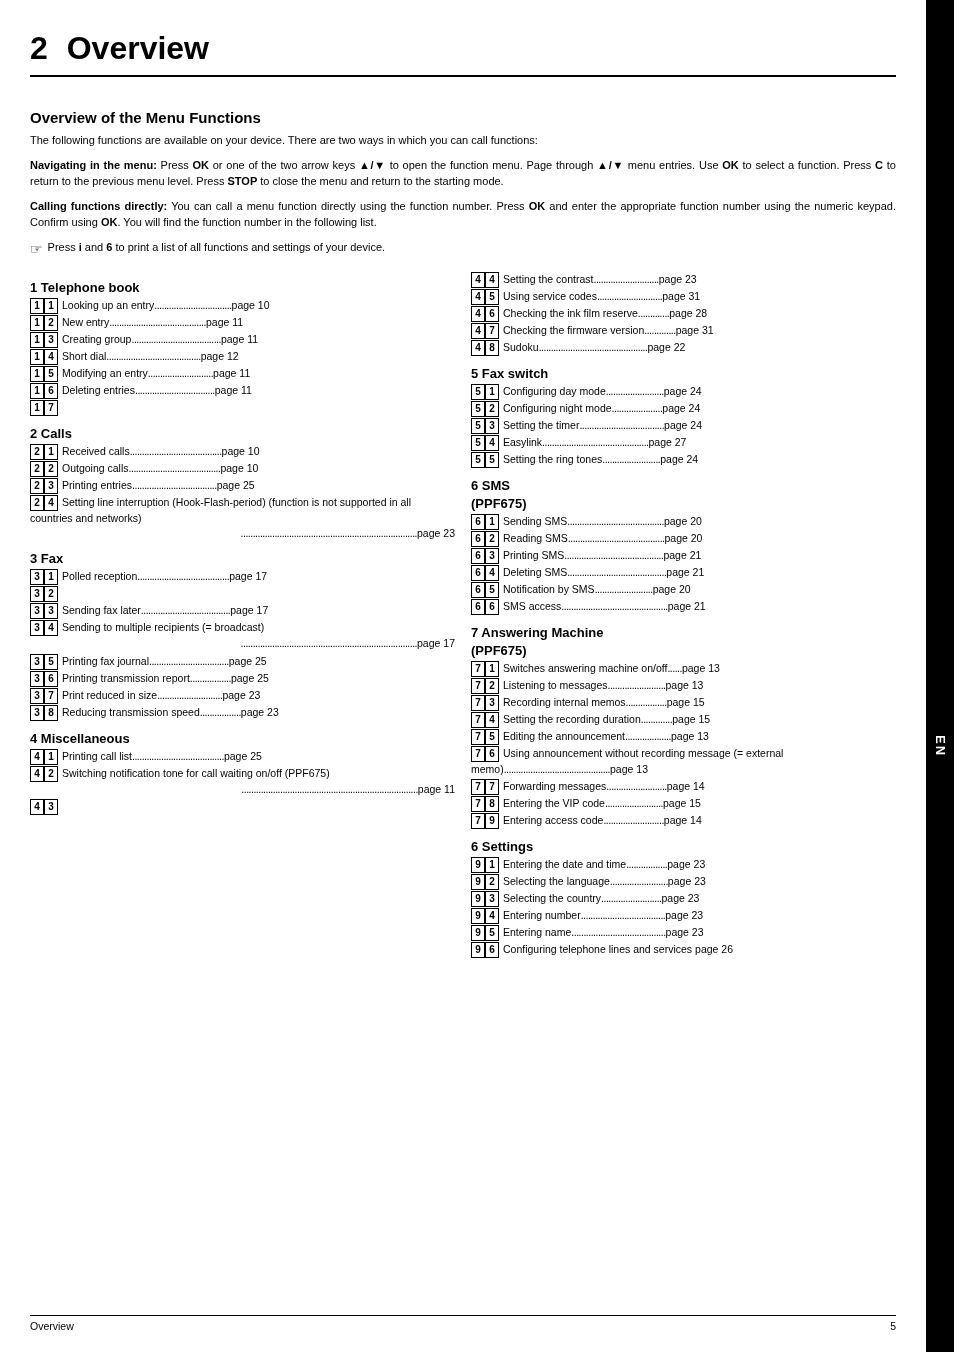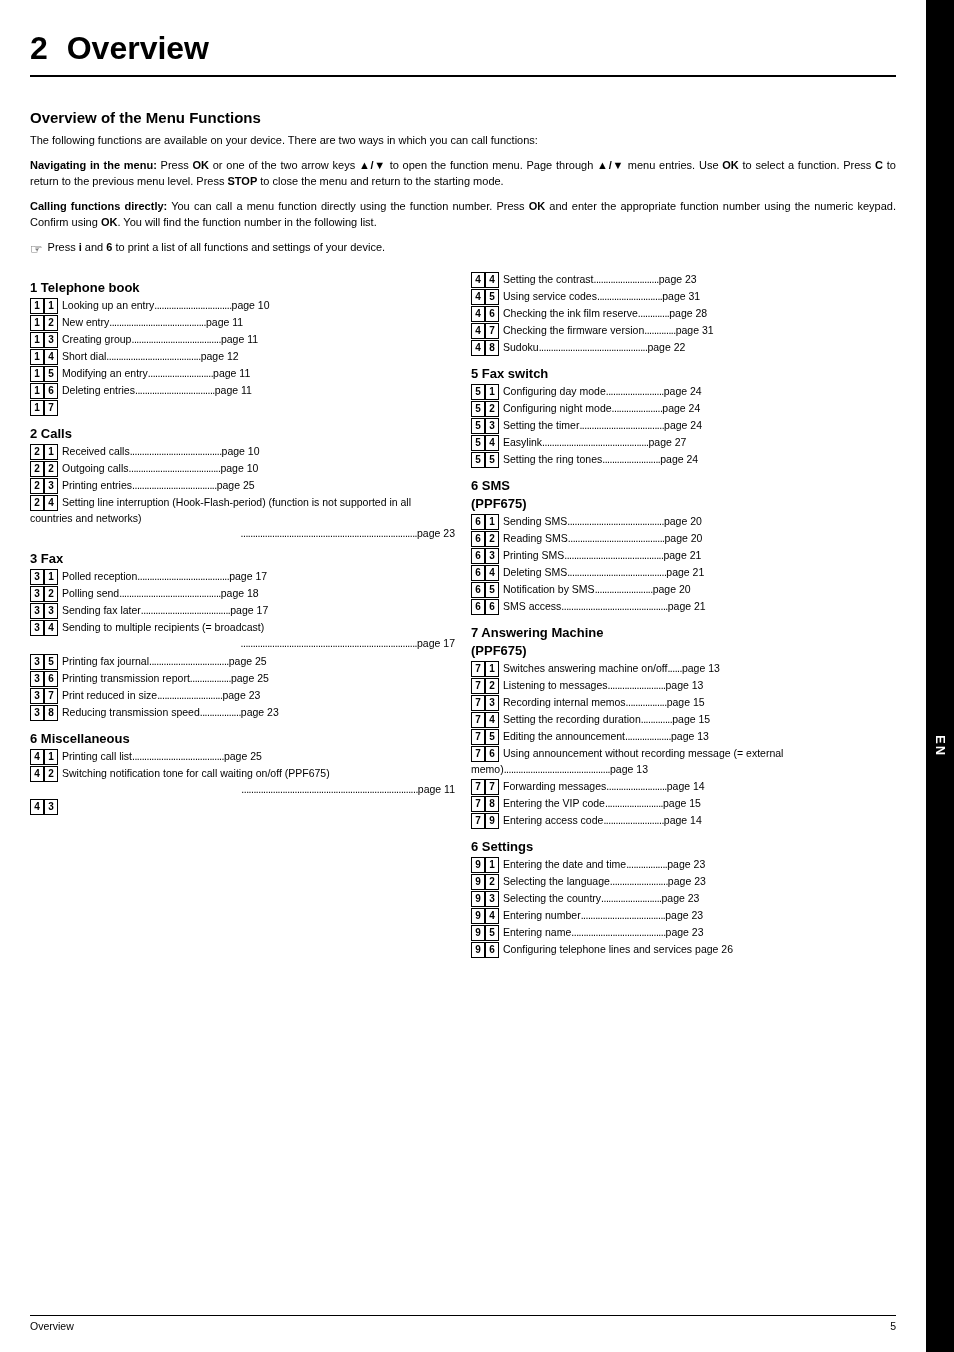--- a/index.html
+++ b/index.html
@@ -264,21 +264,20 @@
                 <span class="key-box">3</span>
                 <span class="key-box">1</span>
               </div>
             <div class="menu-item-text">Polled reception<span style="letter-spacing:-0.5px">......................................</span><span class="page-ref">page 17</span></div>
           </div>
           <div class="menu-item">
             <div class="menu-item-keys">
                 <span class="key-box">3</span>
                 <span class="key-box">2</span>
               </div>
-            <div class="menu-item-text">Polling send<span style="letter-spacing:-0.5px">..........................................</span><span class="page-ref">page 18</span></div>
           </div>
           <div class="menu-item">
             <div class="menu-item-keys">
                 <span class="key-box">3</span>
                 <span class="key-box">3</span>
               </div>
             <div class="menu-item-text">Sending fax later<span style="letter-spacing:-0.5px">.....................................</span><span class="page-ref">page 17</span></div>
           </div>
           <div class="menu-item-multiline">
             <span class="menu-item-keys" style="display:inline-flex;vertical-align:middle;margin-right:4px;">
@@ -311,21 +310,21 @@
           <div class="menu-item">
             <div class="menu-item-keys">
                 <span class="key-box">3</span>
                 <span class="key-box">8</span>
               </div>
             <div class="menu-item-text">Reducing transmission speed<span style="letter-spacing:-0.5px">.................</span><span class="page-ref">page 23</span></div>
           </div>
         </div>
 
         <div class="menu-section">
-          <div class="menu-section-title">6 Miscellaneous</div>
+          <div class="menu-section-title">4 Miscellaneous</div>
           <div class="menu-item">
             <div class="menu-item-keys">
                 <span class="key-box">4</span>
                 <span class="key-box">1</span>
               </div>
             <div class="menu-item-text">Printing call list<span style="letter-spacing:-0.5px">......................................</span><span class="page-ref">page 25</span></div>
           </div>
           <div class="menu-item-multiline">
             <span class="menu-item-keys" style="display:inline-flex;vertical-align:middle;margin-right:4px;">
                 <span class="key-box">4</span>

